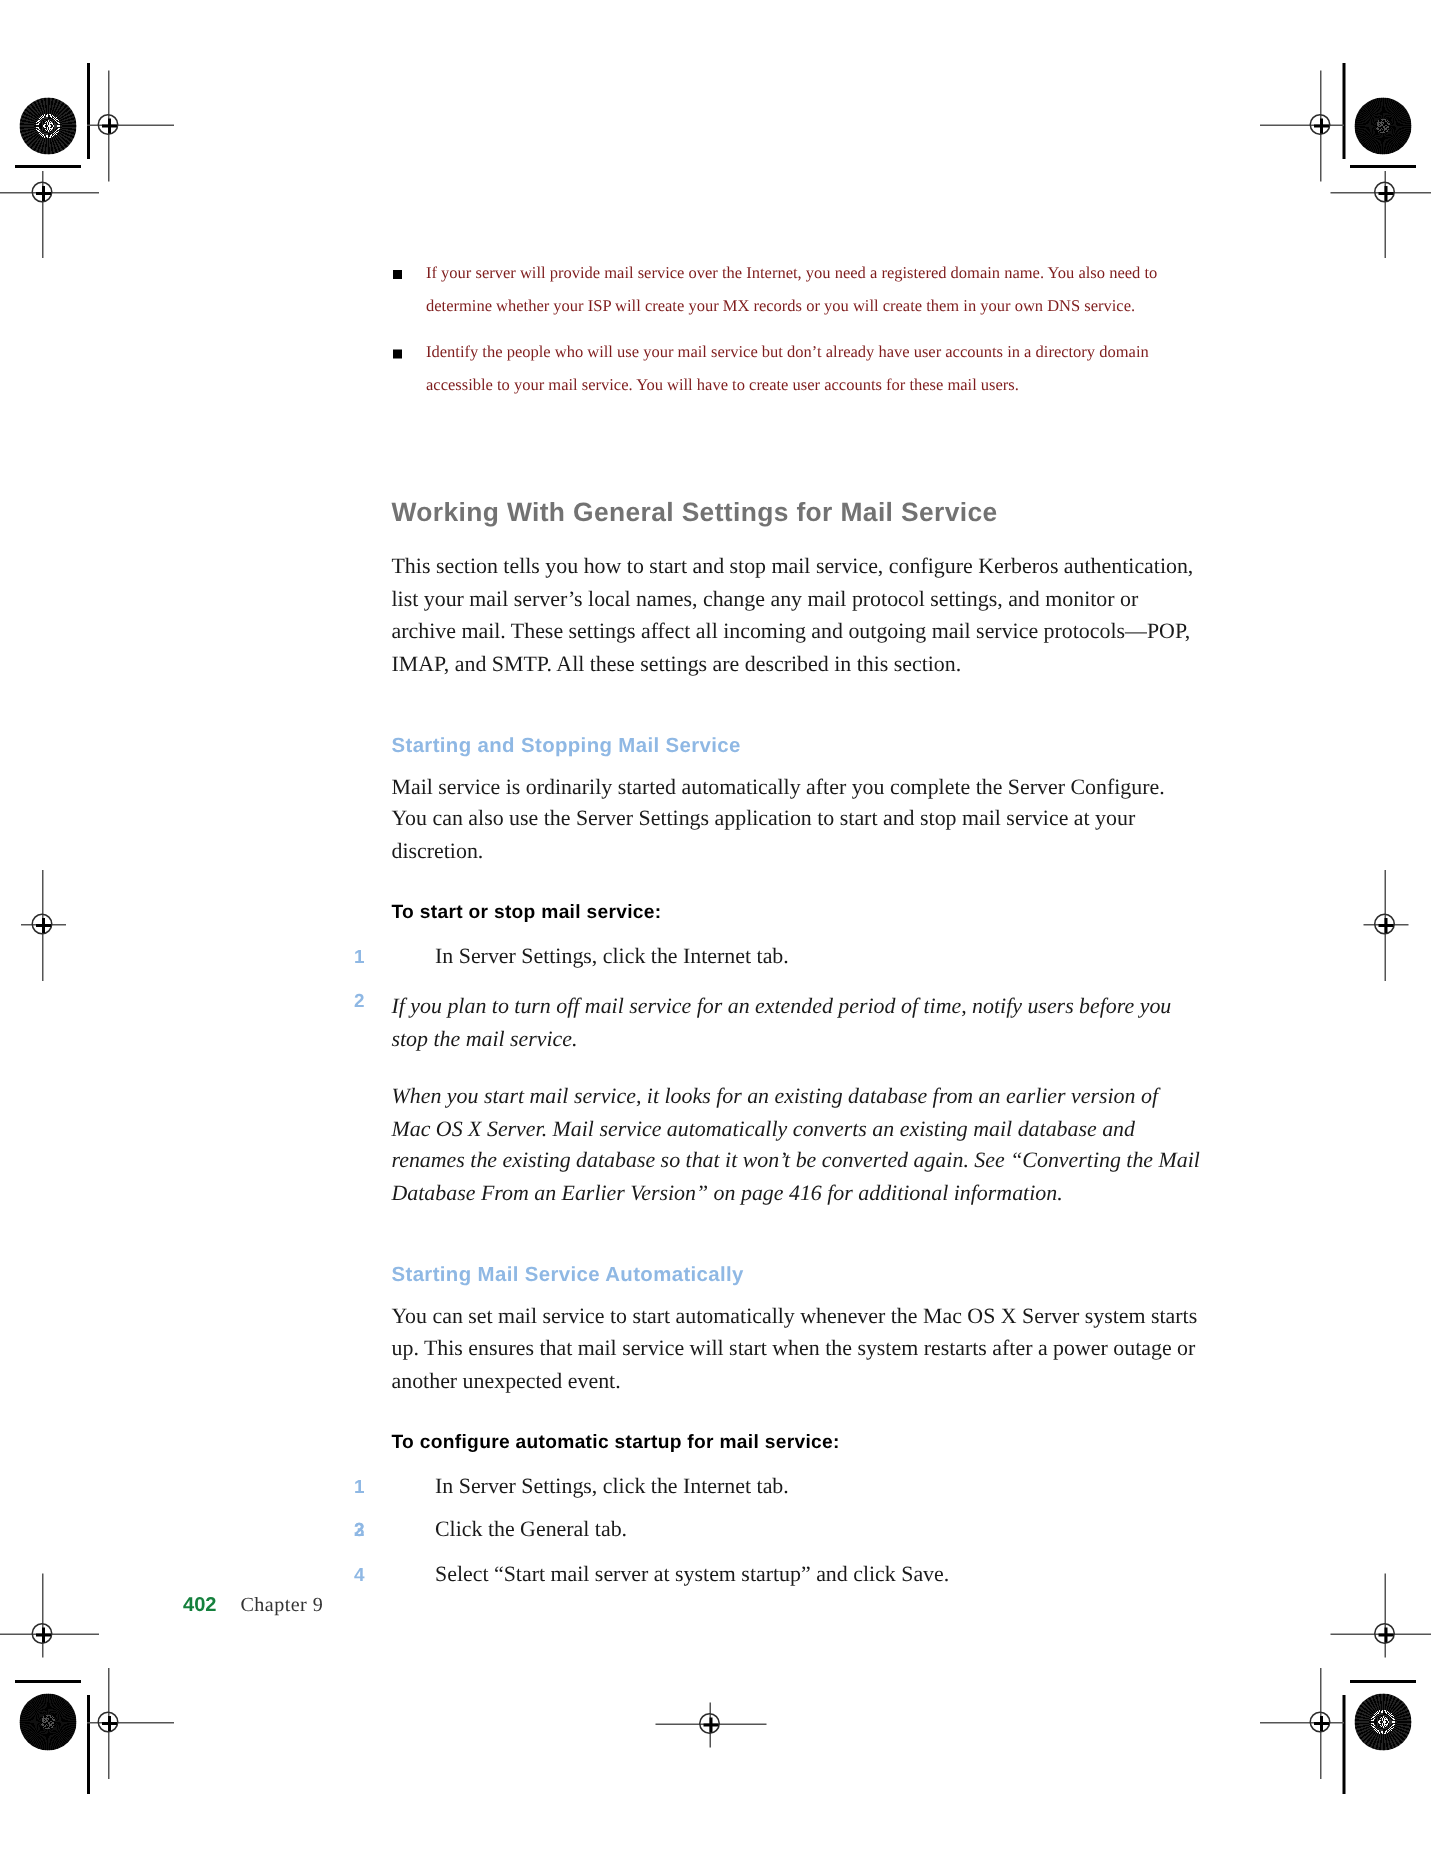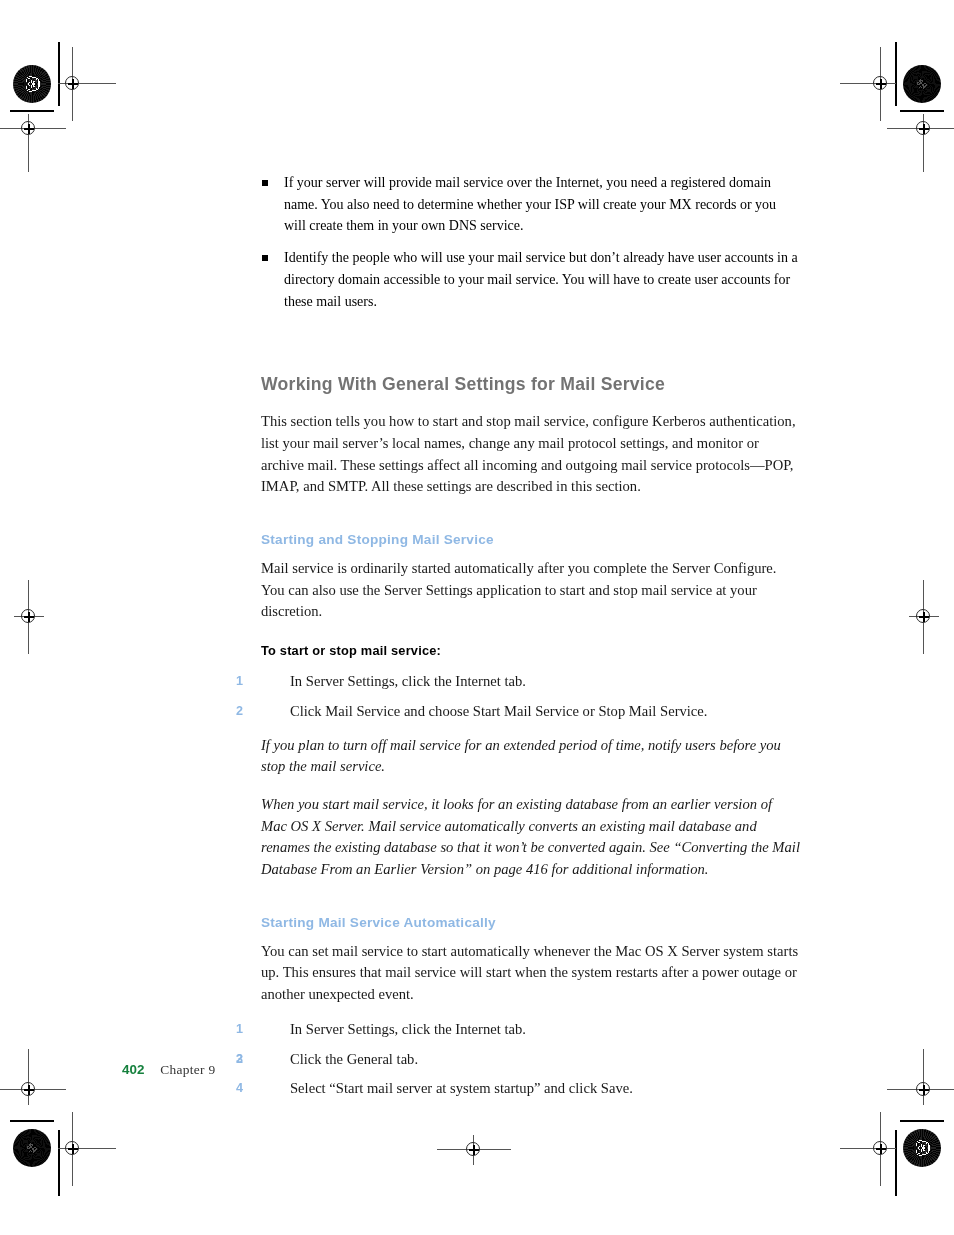--- a/index.html
+++ b/index.html
@@ -96,23 +96,23 @@
   }
 
   .bullet-list {
     margin: 0;
     padding: 0;
     list-style: none;
   }
   .bullet-item {
     position: relative;
     padding-left: 23px;
-    font-size: 14px;
+    font-size: 11px;
     line-height: 21.7px;
-    color: #000000;
+    color: #7f1d1d;
     margin-bottom: 10px;
   }
   .bullet-item .sq {
     position: absolute;
     left: 1px;
     top: 8px;
     width: 6px;
     height: 6px;
     background: #000;
   }
@@ -317,30 +317,30 @@
     <h3 class="sub-heading">Starting and Stopping Mail Service</h3>
     <p class="body-text tight">Mail service is ordinarily started automatically after you complete the Server Configure. You can also use the Server Settings application to start and stop mail service at your discretion.</p>
     <div class="proc-title">To start or stop mail service:</div>
     <ol class="steps">
       <li>
         <span class="num">1</span>
         <span>In Server Settings, click the Internet tab.</span>
       </li>
       <li>
         <span class="num">2</span>
-        <span>Click Mail Service and choose Start Mail Service or Stop Mail Service.</span>
       </li>
     </ol>
     <div class="note-block">
       <p class="body-text">If you plan to turn off mail service for an extended period of time, notify users before you stop the mail service.</p>
       <p class="body-text">When you start mail service, it looks for an existing database from an earlier version of Mac OS X Server. Mail service automatically converts an existing mail database and renames the existing database so that it won’t be converted again. See “Converting the Mail Database From an Earlier Version” on page 416 for additional information.</p>
     </div>
 
     <h3 class="sub-heading">Starting Mail Service Automatically</h3>
     <p class="body-text tight">You can set mail service to start automatically whenever the Mac OS X Server system starts up. This ensures that mail service will start when the system restarts after a power outage or another unexpected event.</p>
+    <div class="proc-title">To configure automatic startup for mail service:</div>
     <ol class="steps">
       <li>
         <span class="num">1</span>
         <span>In Server Settings, click the Internet tab.</span>
       </li>
       <li>
         <span class="num">2</span>
       </li>
       <li>
         <span class="num">3</span>

